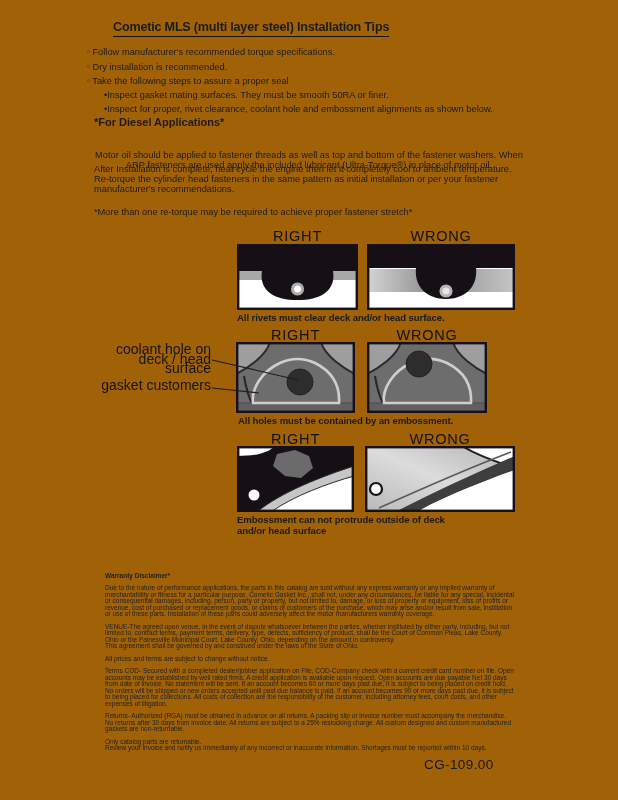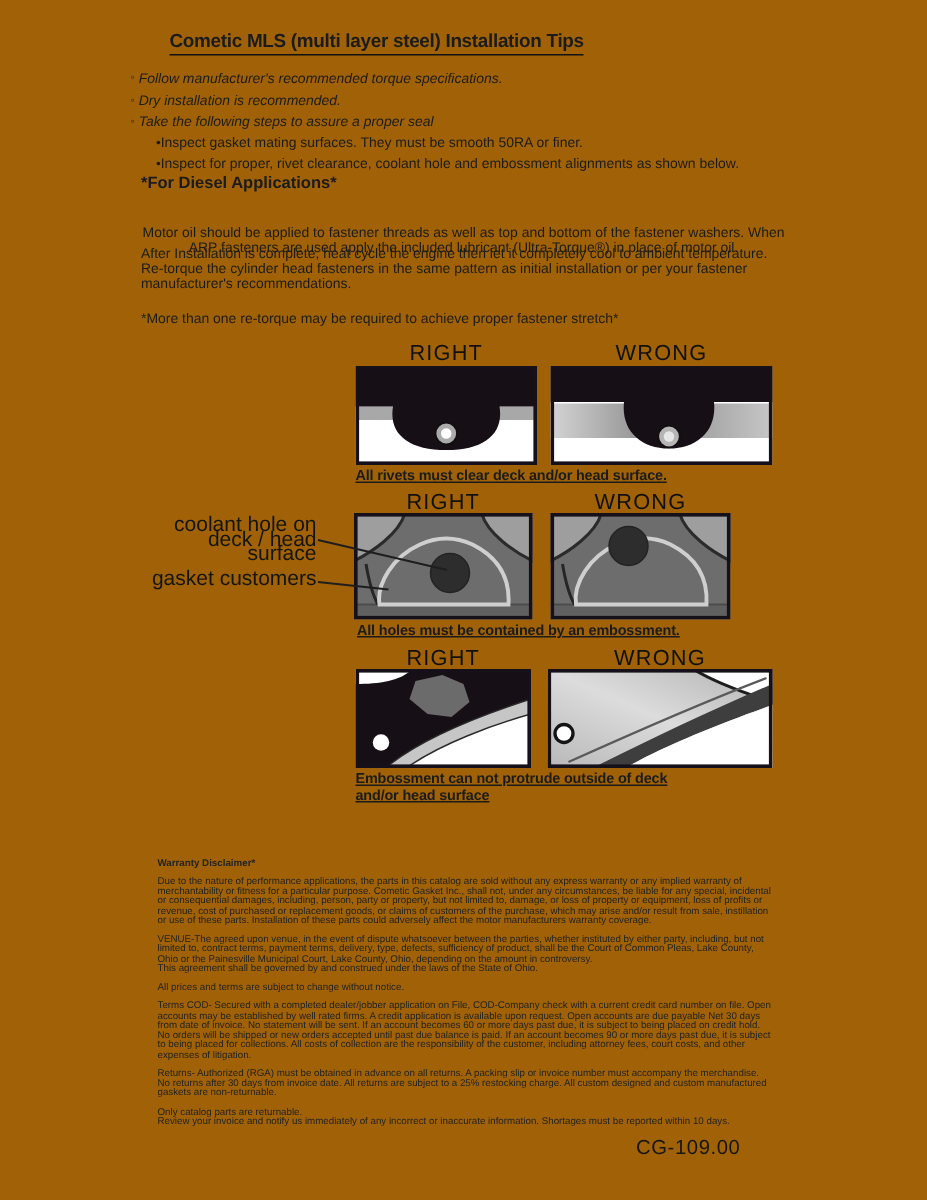--- a/index.html
+++ b/index.html
@@ -7,31 +7,31 @@
     position:relative;width:618px;height:800px;background:#a16207;
     font-family:"Liberation Sans","DejaVu Sans",sans-serif;color:#1b1b1b;
     overflow:hidden;margin:0 auto;
   }
   .abs{position:absolute;}
   .title{
     left:113px;top:20px;font-size:12.6px;font-weight:700;letter-spacing:-0.2px;
     border-bottom:1.6px solid #111;padding-bottom:2px;white-space:nowrap;
   }
   .tips{left:87px;top:45px;width:460px;font-size:9.3px;line-height:13.7px;}
-  .tip{padding-left:9px;text-indent:-9px;font-style:italic;}
+  .tip{padding-left:9px;text-indent:-9px;}
   .tip .marker{font-size:8px;vertical-align:1px;}
   .subtip{margin-left:17px;padding-left:9px;text-indent:-9px;}
   .subtip .marker{font-size:9px;}
   .h2{left:94px;top:116px;font-size:11px;font-weight:700;}
   .para{font-size:9.3px;line-height:10px;width:430px;}
   .pA{left:94px;top:150px;text-align:center;}
   .pB{left:94px;top:164px;}
   .pC{left:94px;top:207px;}
   .rw{font-size:14.5px;letter-spacing:0.8px;text-align:center;color:#101010;}
-  .caption{font-size:9.6px;font-weight:700;letter-spacing:-0.1px;text-decoration:underline;}
+  .caption{font-size:9.6px;font-weight:700;letter-spacing:-0.1px;}
   .sidelabel{font-size:14px;line-height:9.6px;text-align:right;width:113px;color:#141414;}
   .legal{left:105px;top:573px;width:409px;font-size:6.5px;line-height:6.5px;color:#222;}
   .legal .lh{font-weight:700;margin:0 0 5.5px 0;}
   .legal p{margin:0 0 6px 0;}
   .legal p.tight{margin-bottom:0;}
   .code{left:386px;top:757px;font-size:13.5px;letter-spacing:0.4px;color:#161616;margin-left:38px;}
   svg{display:block;}
 </style>
 </head>
 <body>

